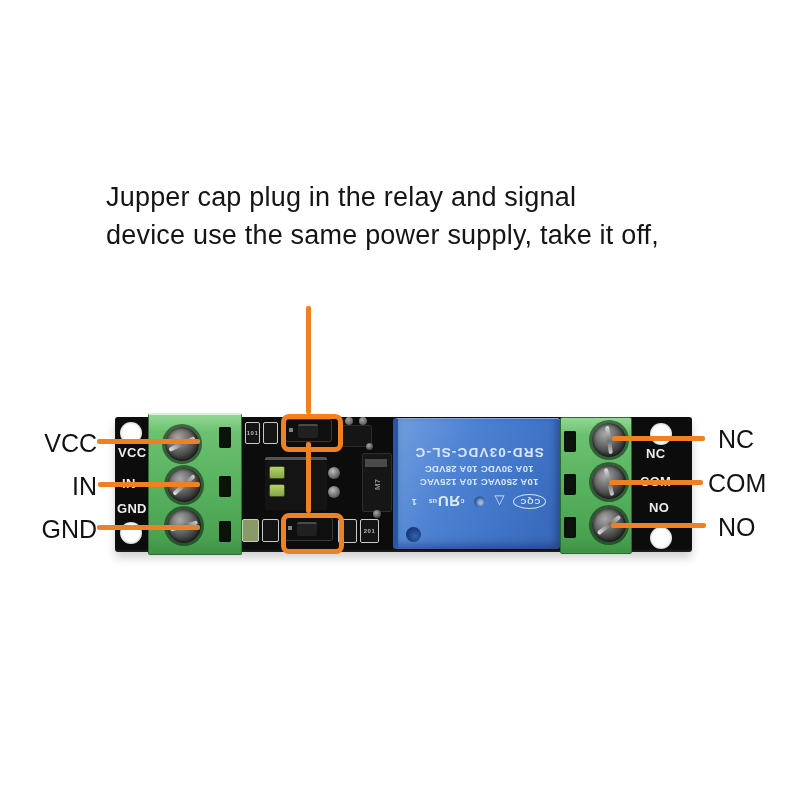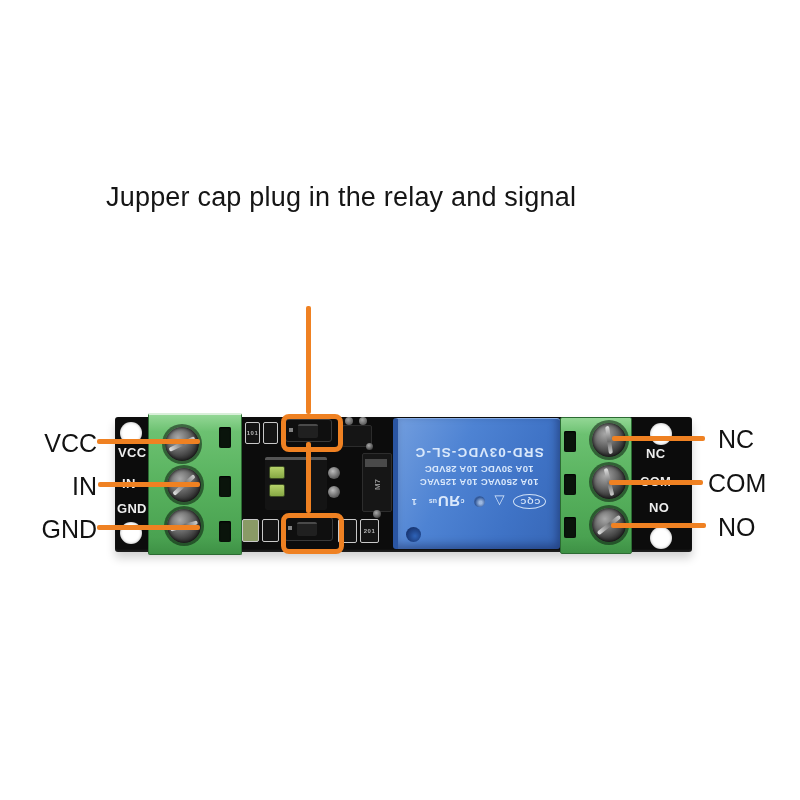--- a/index.html
+++ b/index.html
@@ -85,20 +85,21 @@
       border-top:2px solid #4a4a4a;border-radius:2px;}
   .jmp::before{content:"";position:absolute;left:3px;top:8px;width:4px;height:4px;background:#cfcfcf;opacity:.6;}
 </style>
 </head>
 <body>
 
 <div class="canvas">
 
   <div class="annotation">
     <span class="ann-line">Jupper cap plug in the relay and signal</span>
+    <span class="ann-line">device use the same power supply, take it off,</span>
   </div>
 
   <div class="board">
 
     <div class="hole" style="left:5px;top:5px;"></div>
     <div class="hole" style="left:5px;top:105px;"></div>
     <div class="hole" style="left:535px;top:6px;"></div>
     <div class="hole" style="left:535px;top:110px;"></div>
 
     <div class="silk" style="left:3px;top:28px;">VCC</div>

